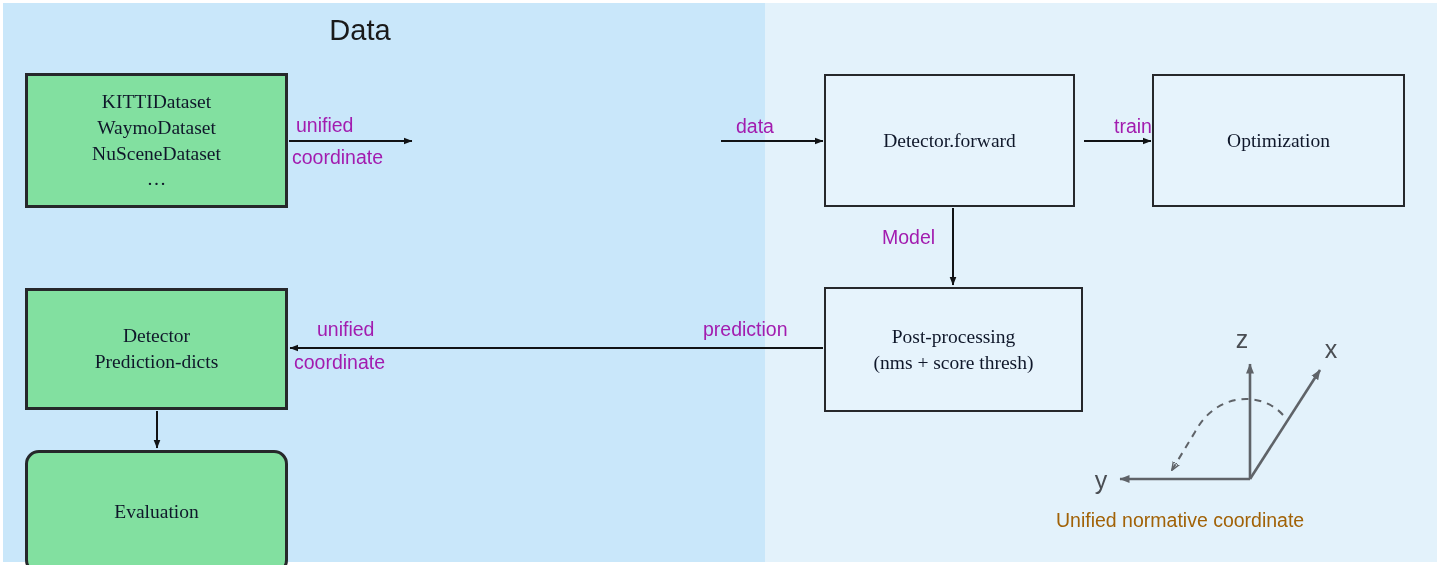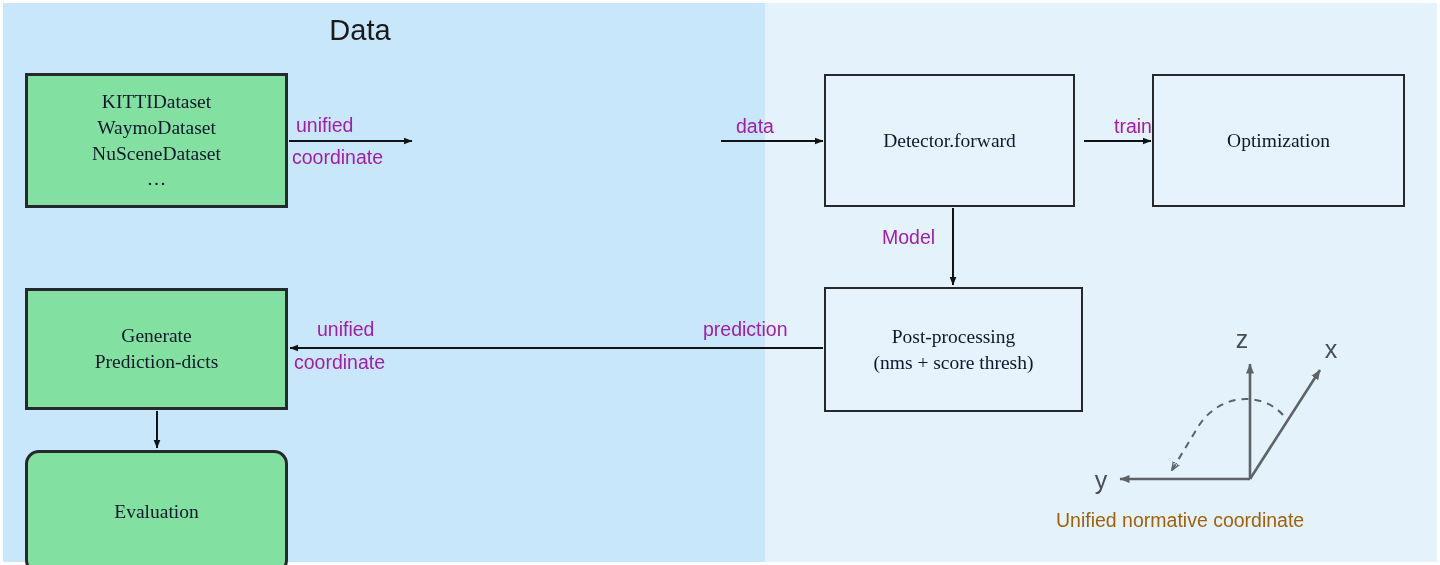--- a/index.html
+++ b/index.html
@@ -147,21 +147,21 @@
 …</div>
 
 
   <div class="box plain-b" id="box-detector">Detector.forward</div>
 
   <div class="box plain-b" id="box-optimization">Optimization</div>
 
   <div class="box plain-b" id="box-postproc">Post-processing
 (nms + score thresh)</div>
 
-  <div class="box green" id="box-generate">Generate
+  <div class="box green" id="box-generate">Detector
 Prediction-dicts</div>
 
   <div class="box green" id="box-evaluation">Evaluation</div>
 
   <div class="edge-label" id="lbl-unified-top">unified</div>
   <div class="edge-label" id="lbl-coordinate-top">coordinate</div>
   <div class="edge-label" id="lbl-data">data</div>
   <div class="edge-label" id="lbl-train">train</div>
   <div class="edge-label" id="lbl-test">Model</div>
   <div class="edge-label" id="lbl-prediction">prediction</div>

